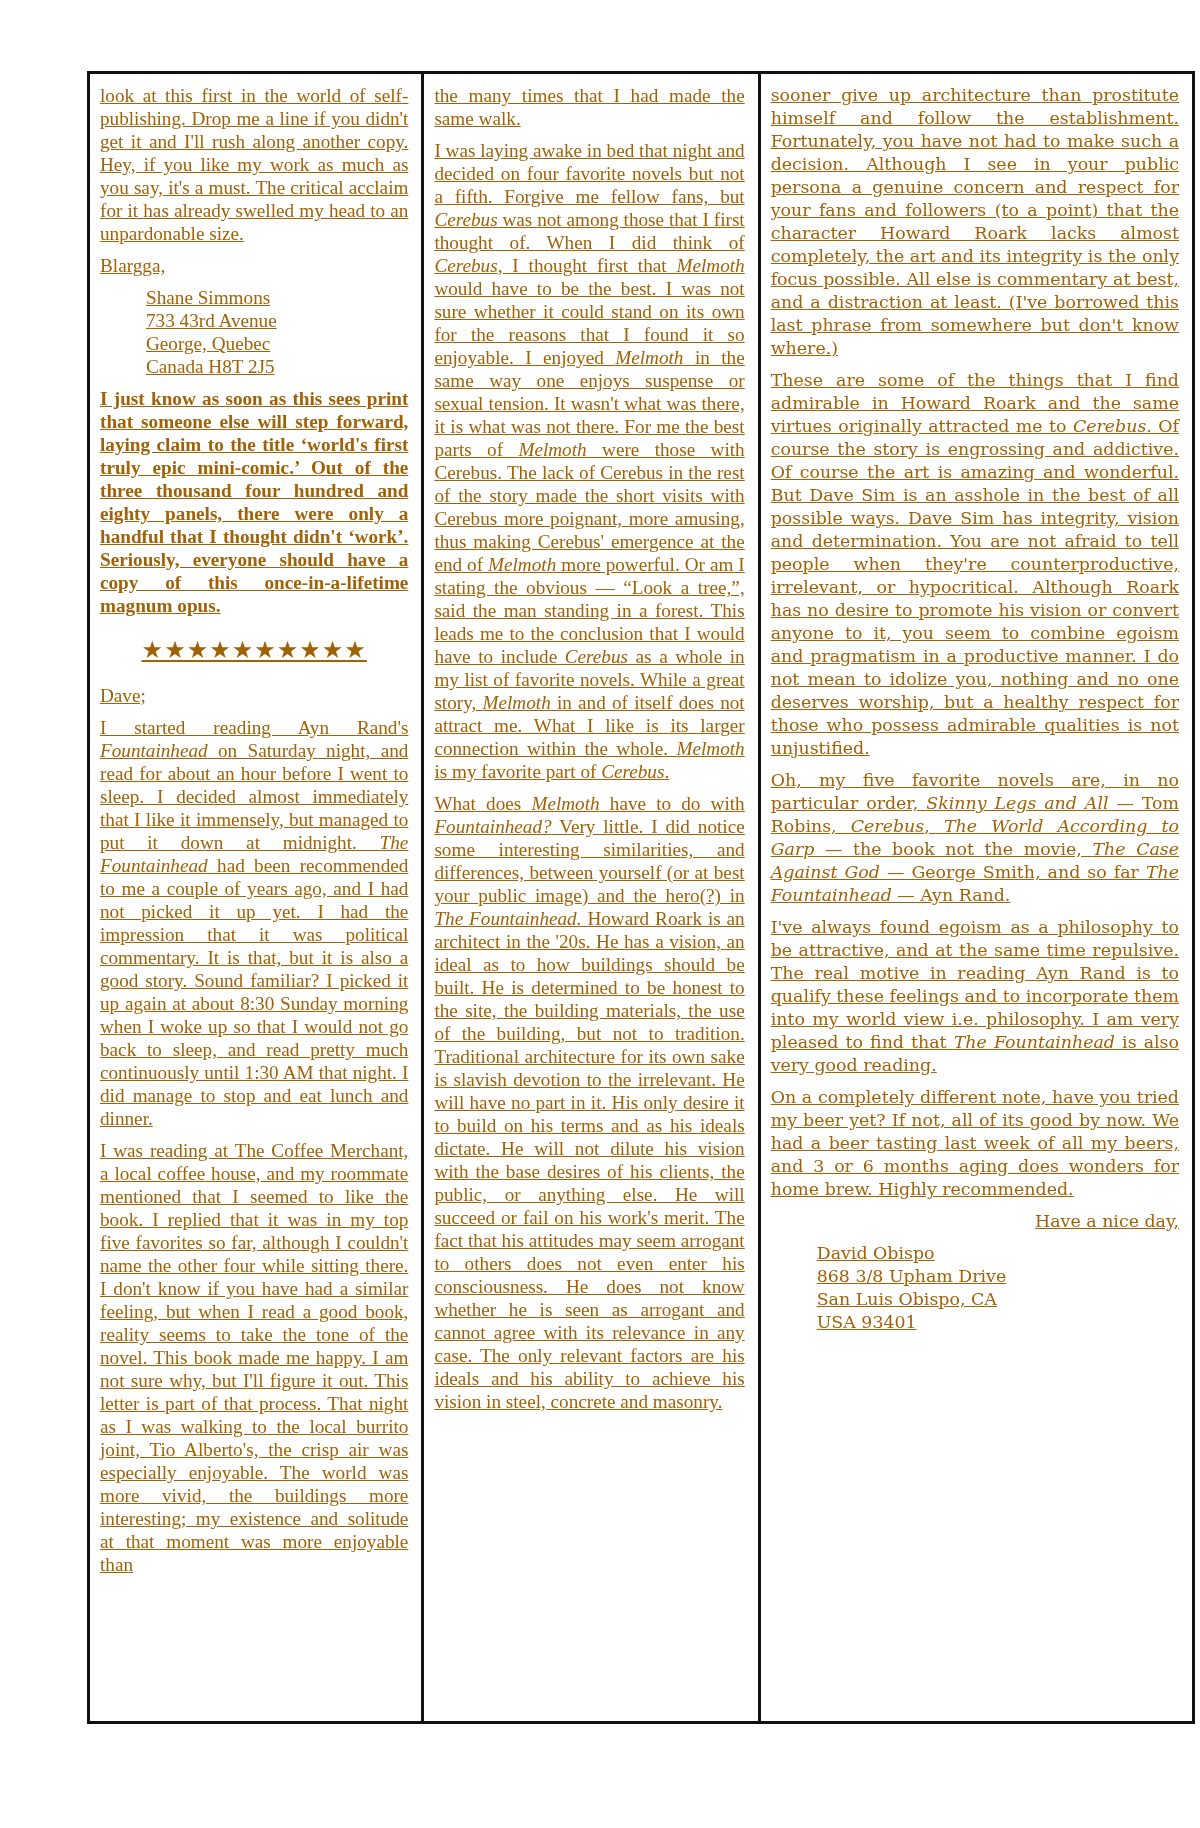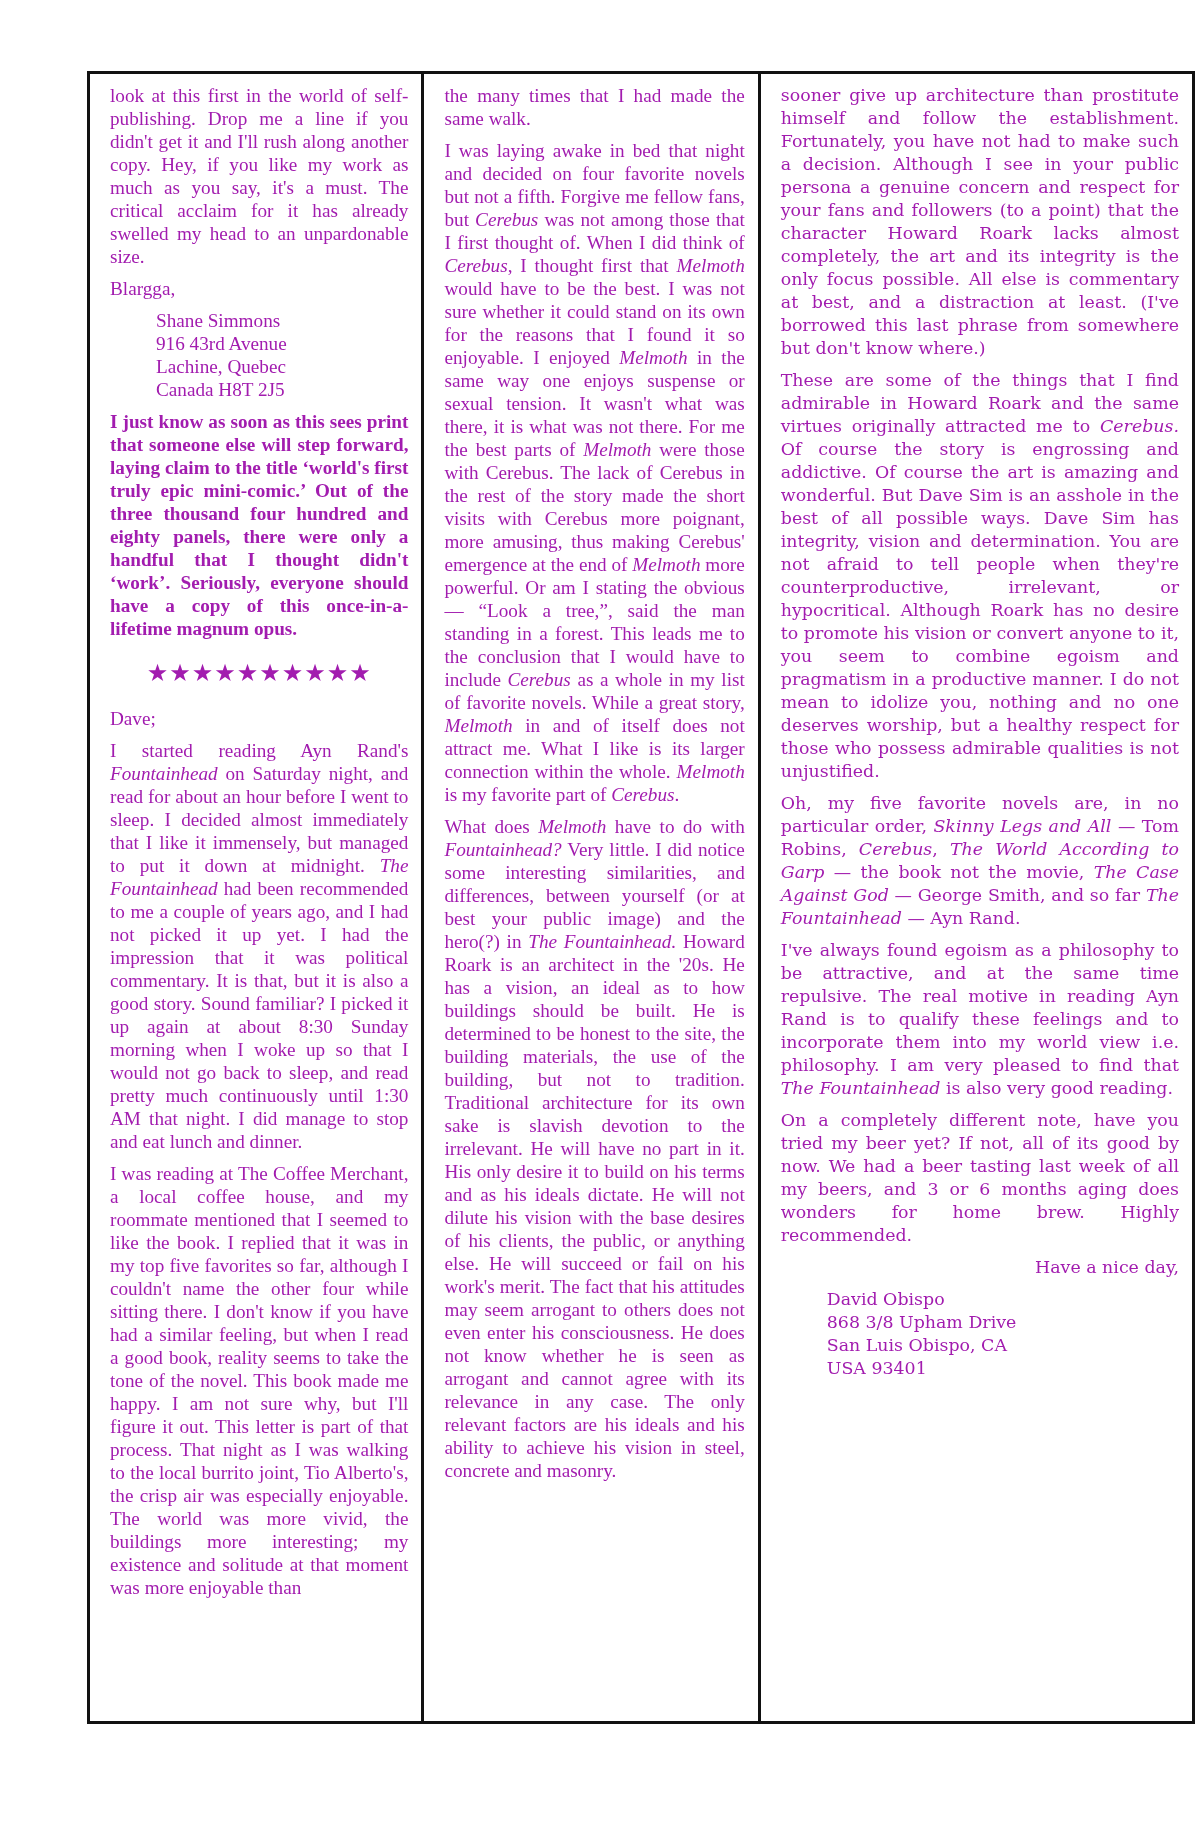--- a/index.html
+++ b/index.html
@@ -2,24 +2,24 @@
 <html><head>
 <meta charset="utf-8">
 <style>
   html, body { margin: 0; padding: 0; background: #ffffff; }
   body { width: 1200px; height: 1828px; position: relative; overflow: hidden; }
   .frame {
     position: absolute; left: 87px; top: 71px; width: 1108px; height: 1653px;
     border: 3px solid #111; box-sizing: border-box; display: flex;
   }
   .col {
-    box-sizing: border-box; padding: 10px 13px 0 20px; height: 100%;
+    box-sizing: border-box; padding: 10px 13px 0 10px; height: 100%;
     font-family: "Liberation Serif", "DejaVu Serif", serif;
-    font-size: 19.2px; line-height: 23px; color: #a21caf;
-    text-align: justify; overflow: hidden;
+    font-size: 19.2px; line-height: 23px; color: #a16207;
+    text-align: justify; overflow: hidden; text-decoration: underline;
   }
   .col + .col { border-left: 3px solid #111; }
   .c1 { width: 347px; }
   .c2 { width: 352px; }
   .c3 { width: 455px; }
   .col p { margin: 0 0 9px 0; }
   .col p.tight { margin-bottom: 0; text-align: left; margin-left: 46px; }
   .col p.left { text-align: right; }
   .bold { font-weight: bold; font-family: "Liberation Serif", serif; }
   .stars { text-align: center; font-size: 24px; letter-spacing: 1px; margin: 22px 0 22px 0; }
@@ -29,22 +29,22 @@
 </head>
 <body>
 
 <div class="frame">
 
   <div class="col c1">
     <p>look at this first in the world of self-publishing. Drop me a line if you didn't get it and I'll rush along another copy. Hey, if you like my work as much as you say, it's a must. The critical acclaim for it has already swelled my head to an unpardonable size.</p>
     <p>Blargga,</p>
     <p class="tight" style="margin-bottom:9px">
       <span>Shane Simmons</span><br>
-      <span>916 43rd Avenue</span><br>
-      <span>Lachine, Quebec</span><br>
+      <span>733 43rd Avenue</span><br>
+      <span>George, Quebec</span><br>
       <span>Canada  H8T 2J5</span>
     </p>
     <p class="bold">I just know as soon as this sees print that someone else will step forward, laying claim to the title ‘world's first truly epic mini-comic.’ Out of the three thousand four hundred and eighty panels, there were only a handful that I thought didn't ‘work’. Seriously, everyone should have a copy of this once-in-a-lifetime magnum opus.</p>
     <div class="stars">★★★★★★★★★★</div>
     <p>Dave;</p>
     <p><span>I started reading Ayn Rand's </span><i>Fountainhead</i><span> on Saturday night, and read for about an hour before I went to sleep. I decided almost immediately that I like it immensely, but managed to put it down at midnight. </span><i>The Fountainhead</i><span> had been recommended to me a couple of years ago, and I had not picked it up yet. I had the impression that it was political commentary. It is that, but it is also a good story. Sound familiar? I picked it up again at about 8:30 Sunday morning when I woke up so that I would not go back to sleep, and read pretty much continuously until 1:30 AM that night. I did manage to stop and eat lunch and dinner.</span></p>
     <p>I was reading at The Coffee Merchant, a local coffee house, and my roommate mentioned that I seemed to like the book. I replied that it was in my top five favorites so far, although I couldn't name the other four while sitting there. I don't know if you have had a similar feeling, but when I read a good book, reality seems to take the tone of the novel. This book made me happy. I am not sure why, but I'll figure it out. This letter is part of that process. That night as I was walking to the local burrito joint, Tio Alberto's, the crisp air was especially enjoyable. The world was more vivid, the buildings more interesting; my existence and solitude at that moment was more enjoyable than</p>
   </div>
 
   <div class="col c2">

